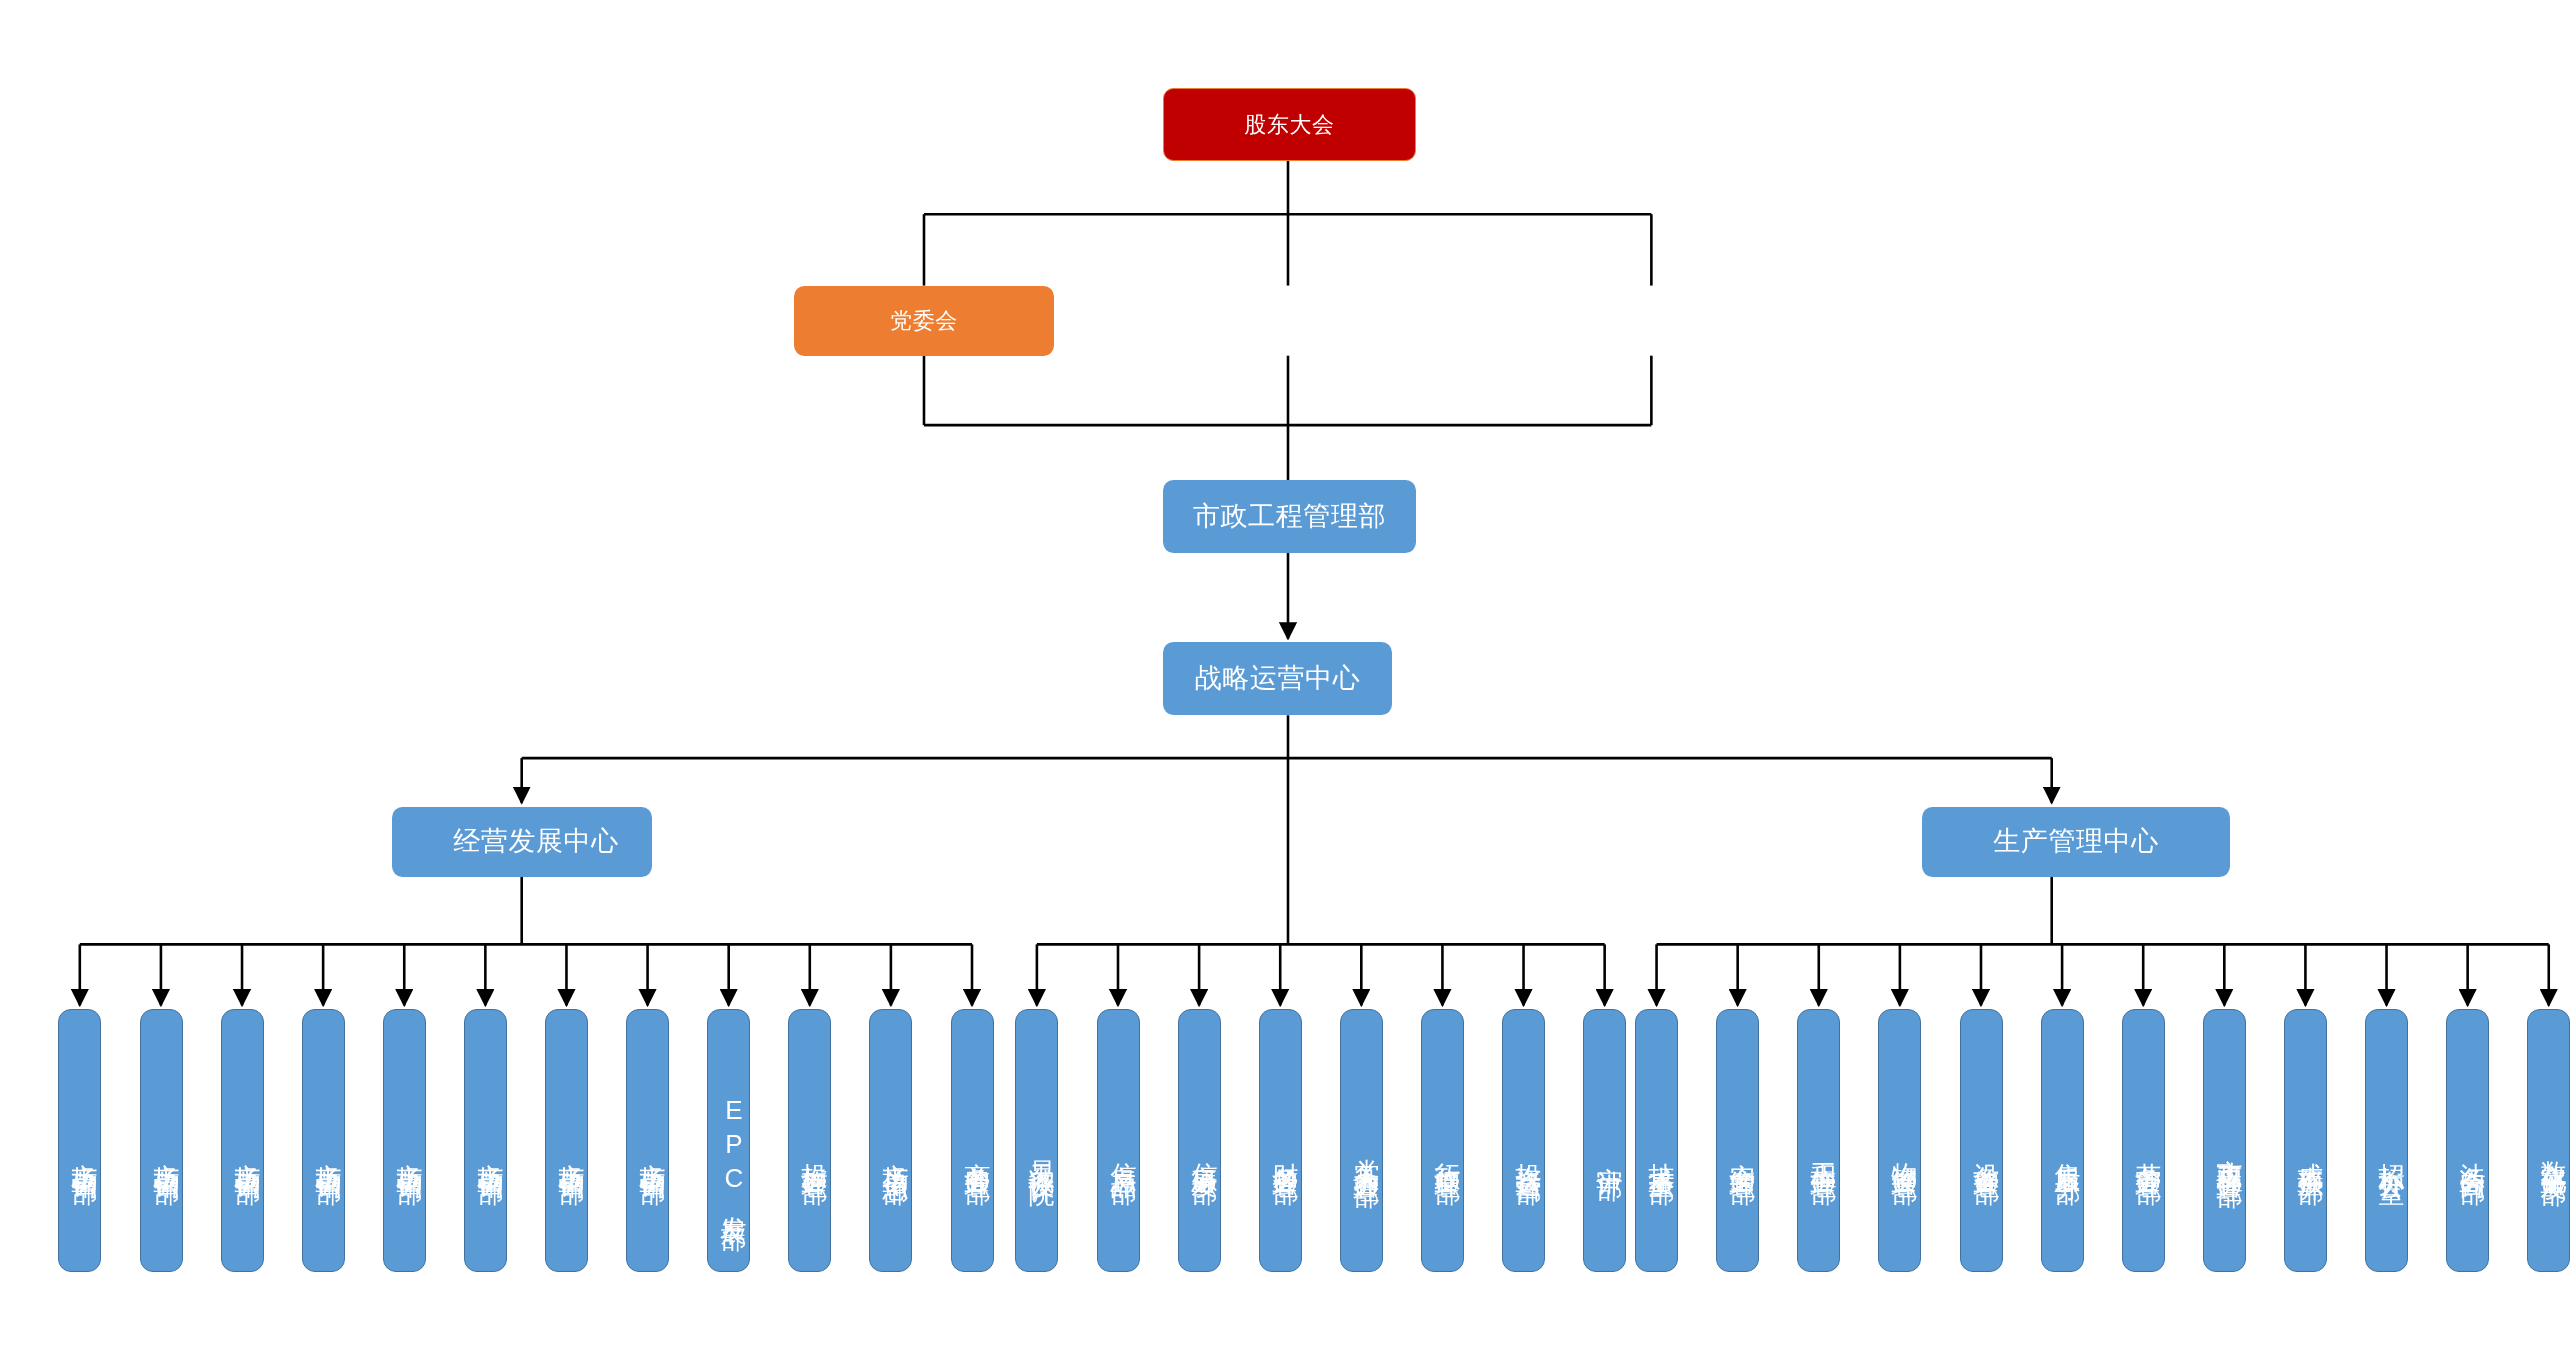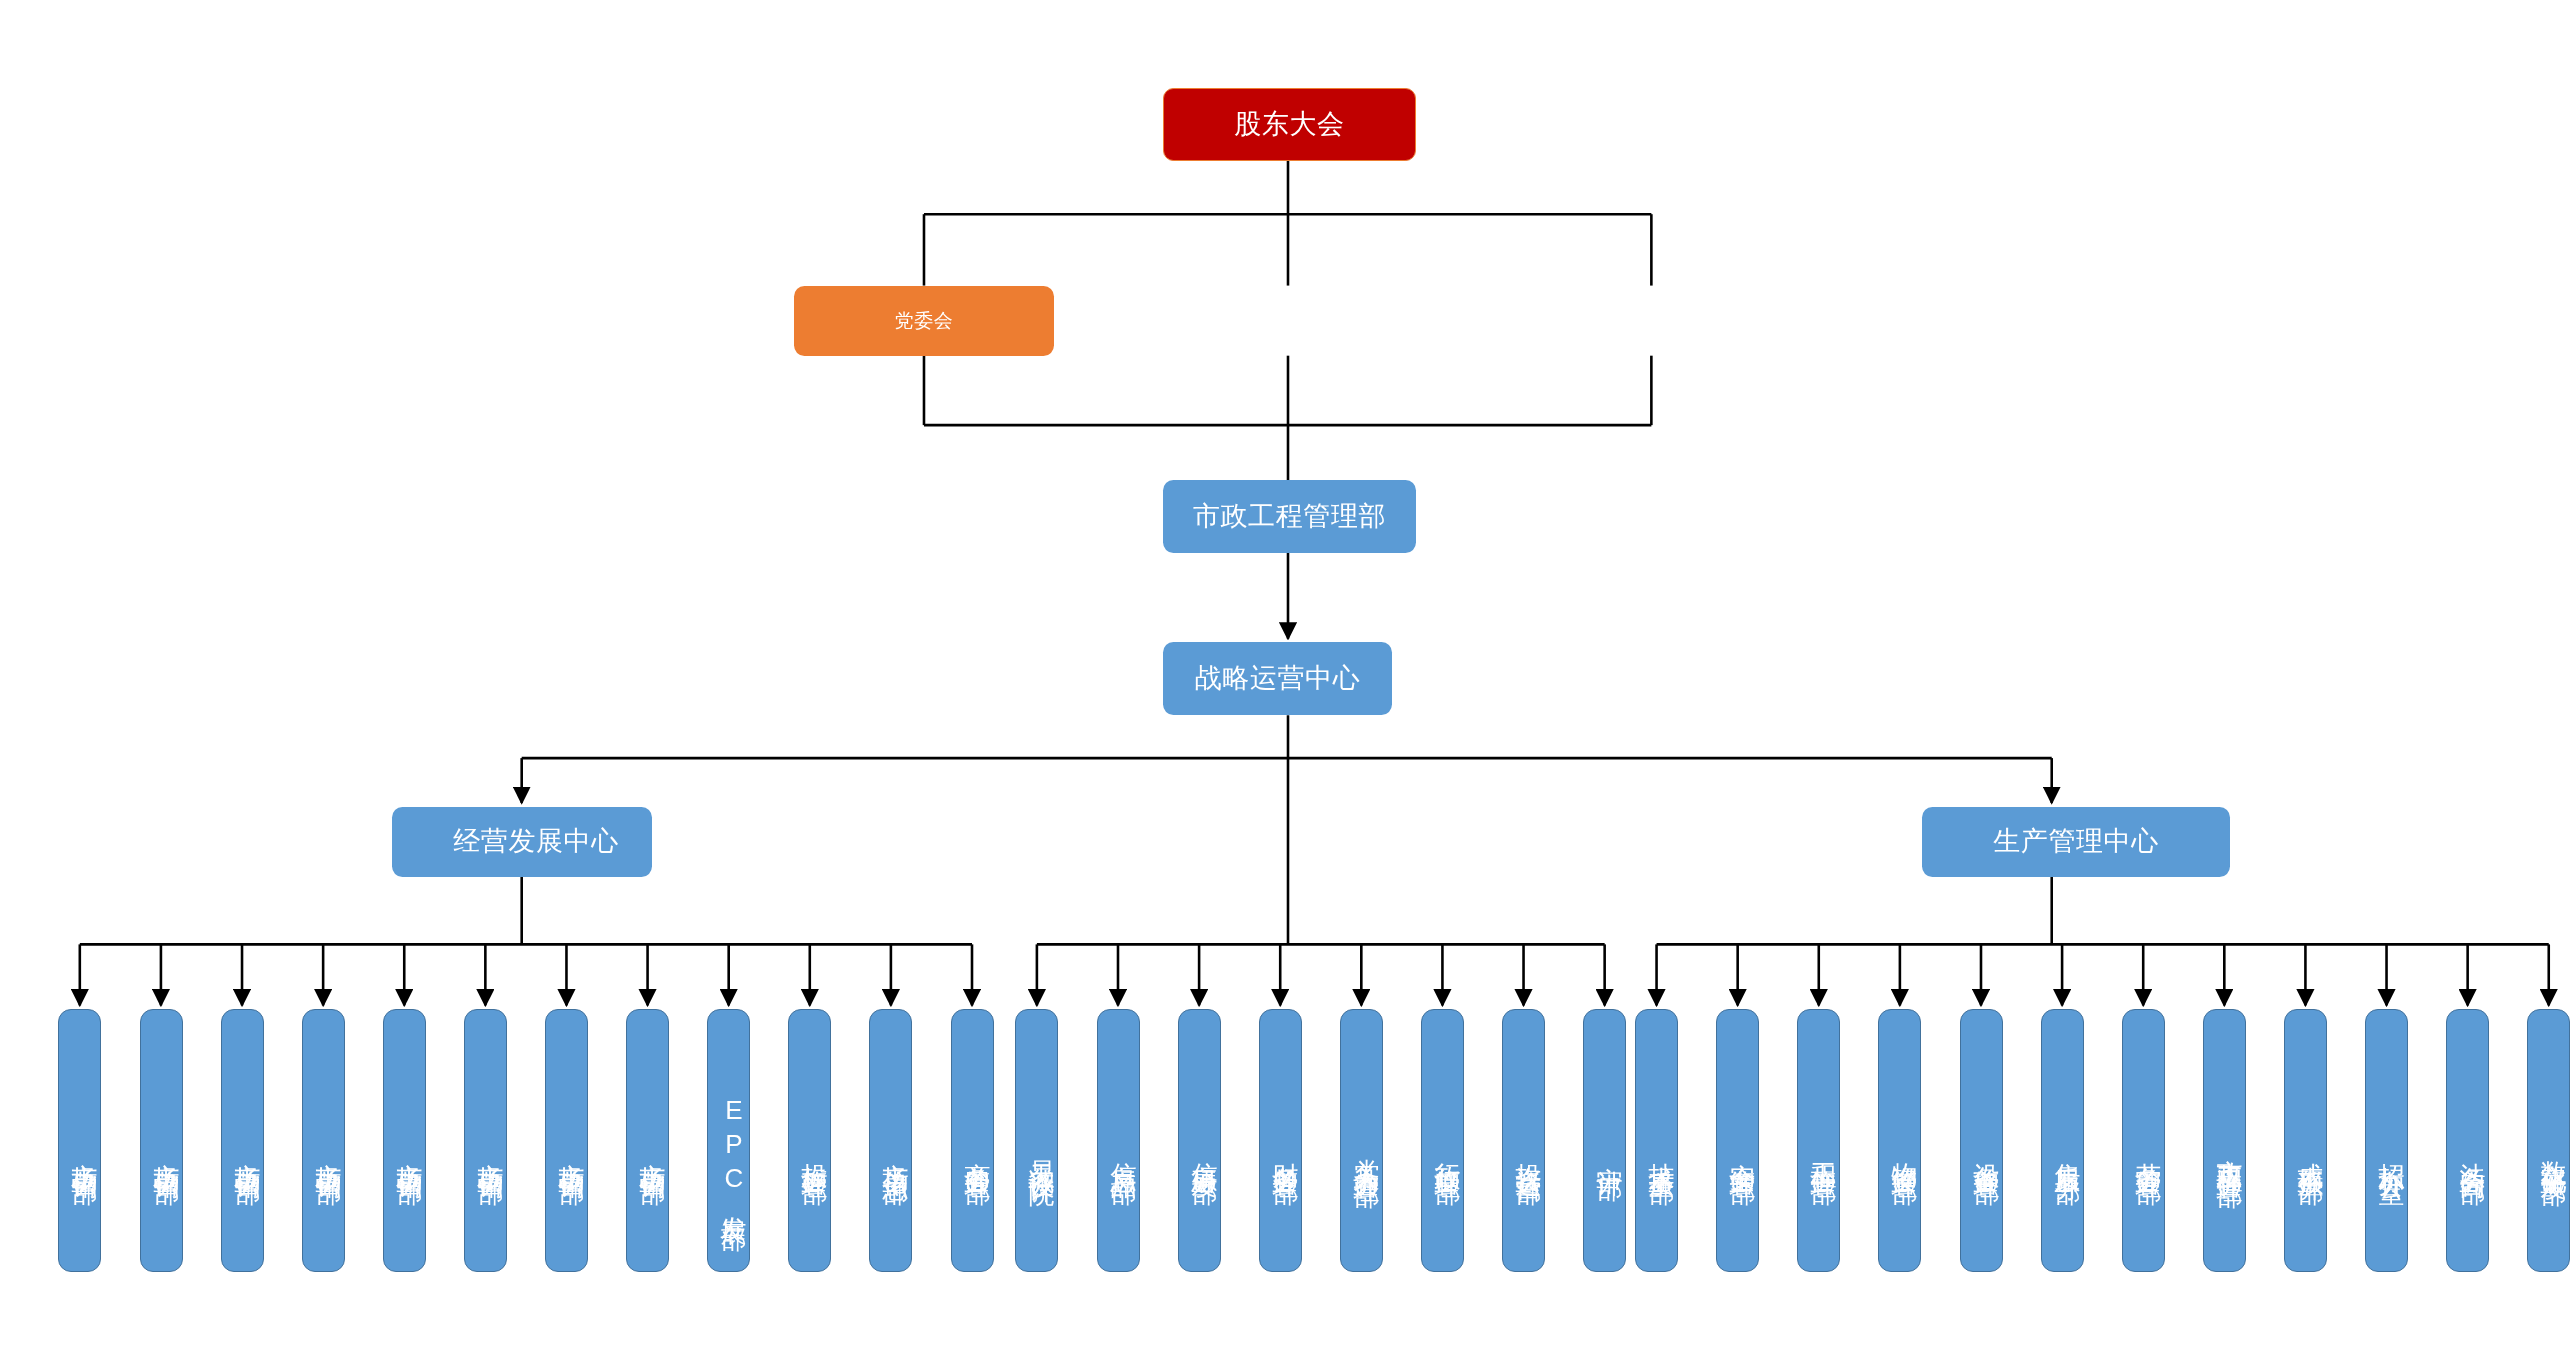--- a/index.html
+++ b/index.html
@@ -33,26 +33,26 @@
     justify-content: center;
     color: #ffffff;
     text-align: center;
     line-height: 1.18;
     letter-spacing: 0.6px;
   }
   .node-root {
     background: #C00000;
     border: 1.9px solid #ED7D31;
     border-radius: 10.4px;
-    font-size: 27px;
+    font-size: 22px;
   }
   .node-org {
     background: #ED7D31;
     border-radius: 10.4px;
-    font-size: 19px;
+    font-size: 22px;
   }
   .node-center {
     background: #5B9BD5;
     border-radius: 10.4px;
     font-size: 27px;
   }
   .node-unit {
     background: #5B9BD5;
     border: 1.3px solid #41719C;
     border-radius: 13px;

